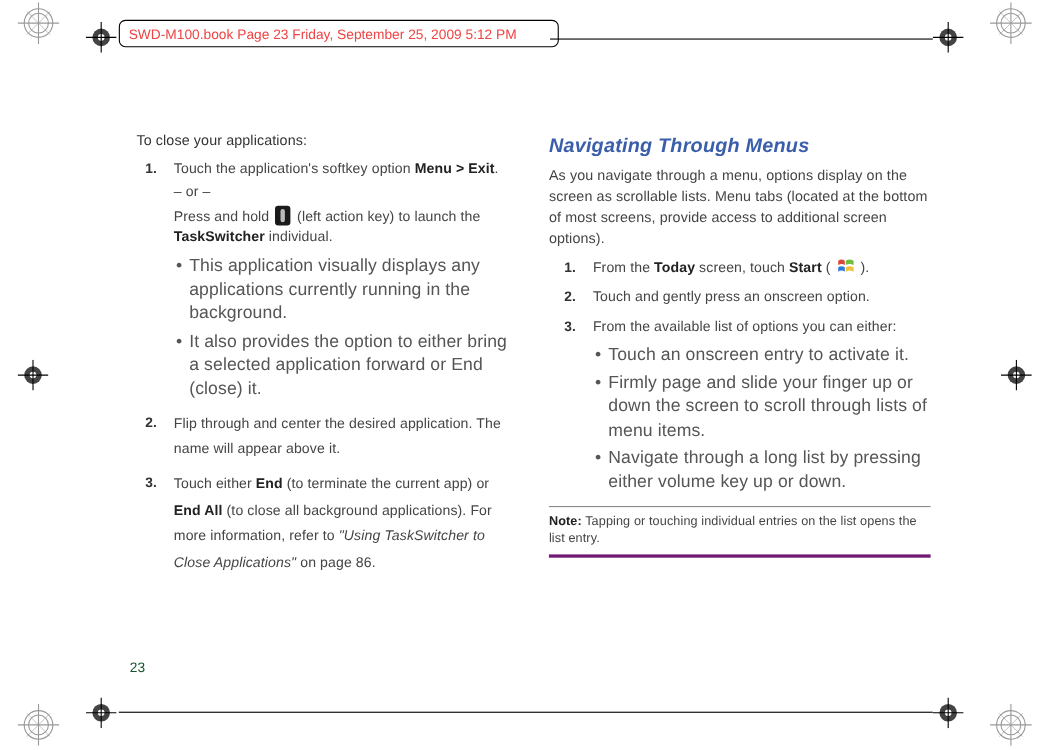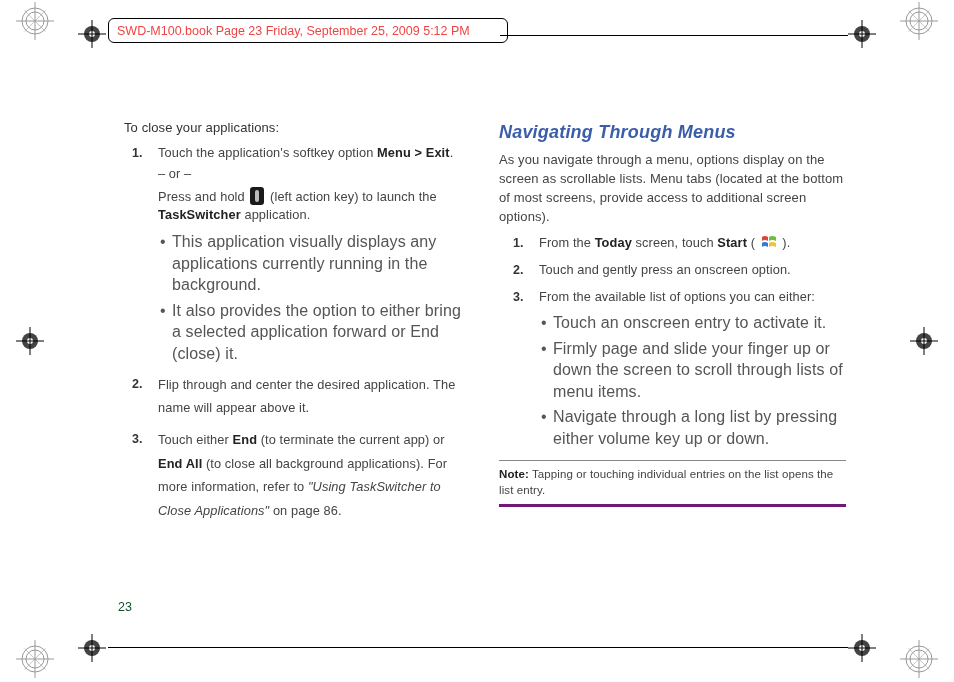--- a/index.html
+++ b/index.html
@@ -242,21 +242,21 @@
     <div class="col">
       <p class="intro">To close your applications:</p>
       <ol class="num">
         <li>
           <span class="n">1.</span>
           <span>
             <span>Touch the application's softkey option </span><span class="bold">Menu &gt; Exit</span><span>.</span>
           </span>
           <div class="or">– or –</div>
           <div>
-            <span>Press and hold </span><span class="key-icon"></span><span> (left action key) to launch the </span><span class="bold">TaskSwitcher</span><span> application.</span>
+            <span>Press and hold </span><span class="key-icon"></span><span> (left action key) to launch the </span><span class="bold">TaskSwitcher</span><span> individual.</span>
           </div>
           <ul class="bul">
             <li>This application visually displays any applications currently running in the background.</li>
             <li>It also provides the option to either bring a selected application forward or End (close) it.</li>
           </ul>
         </li>
         <li style="line-height:1.85;">
           <span class="n">2.</span>
           <span>Flip through and center the desired application. The name will appear above it.</span>
         </li>

